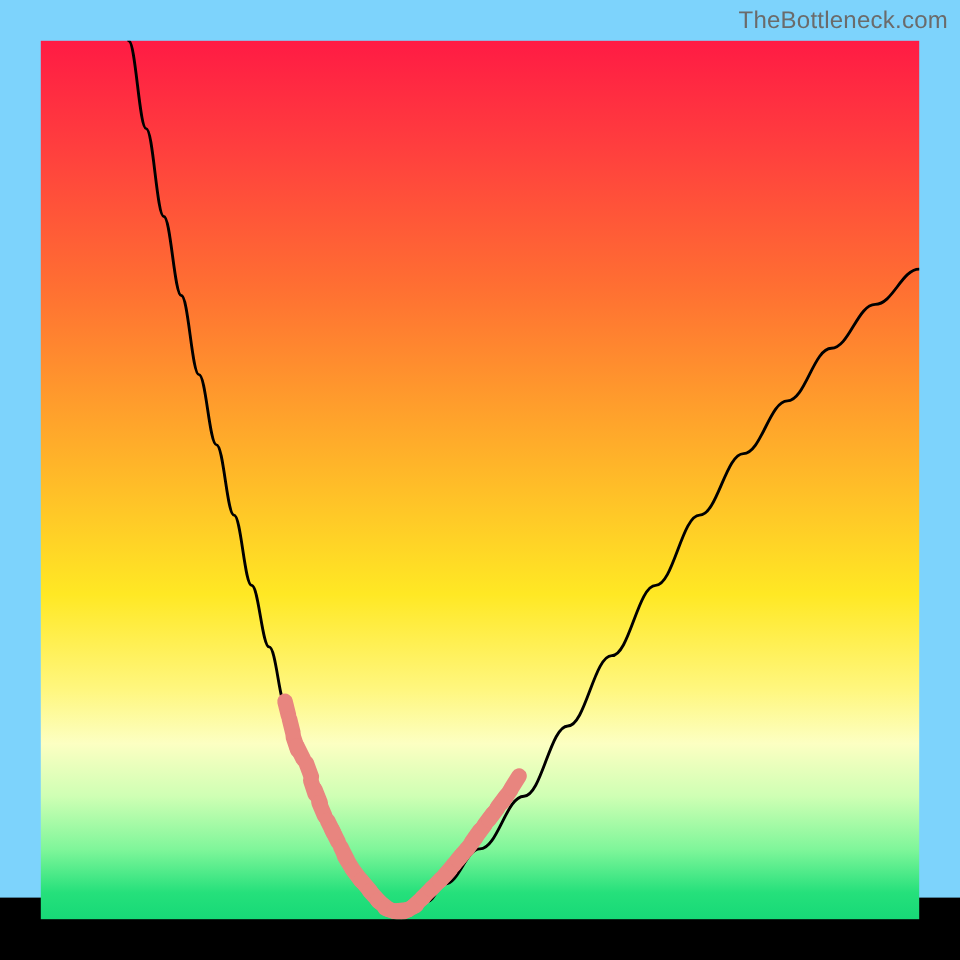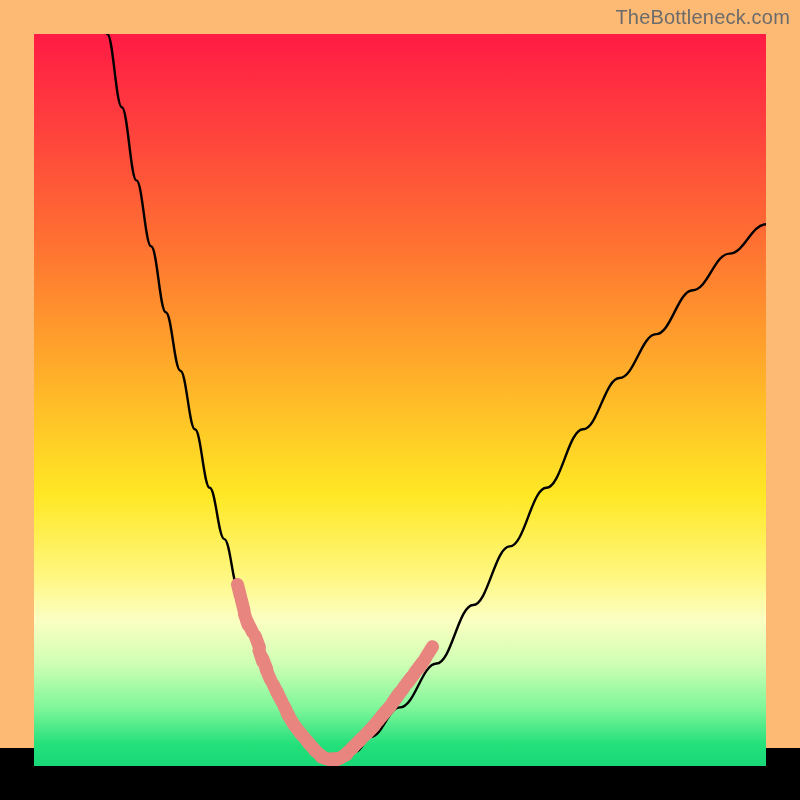--- a/index.html
+++ b/index.html
@@ -10,21 +10,21 @@
     background: #000;
     overflow: hidden;
     font-family: Arial, Helvetica, sans-serif;
   }
   .frame {
     position: absolute;
     left: 0;
     top: 0;
     width: 800px;
     height: 748px;
-    background: #fdba74;
+    background: #7dd3fc;
   }
   .plot {
     position: absolute;
     left: 34px;
     top: 34px;
     width: 732px;
     height: 732px;
     background: linear-gradient(to bottom,
       #ff1b44 0%,
       #ff3e3e 12%,

